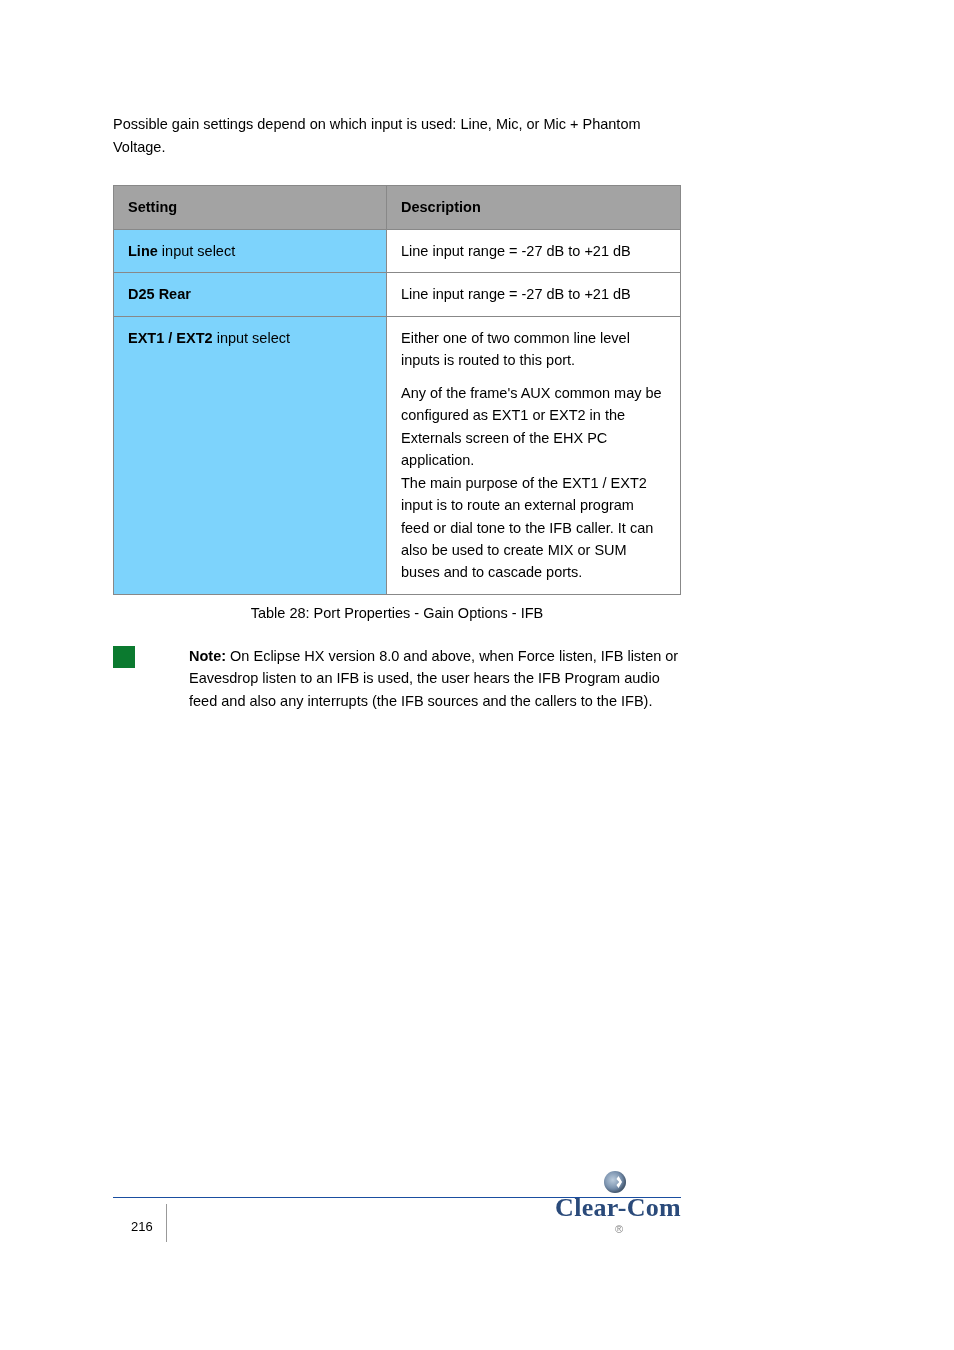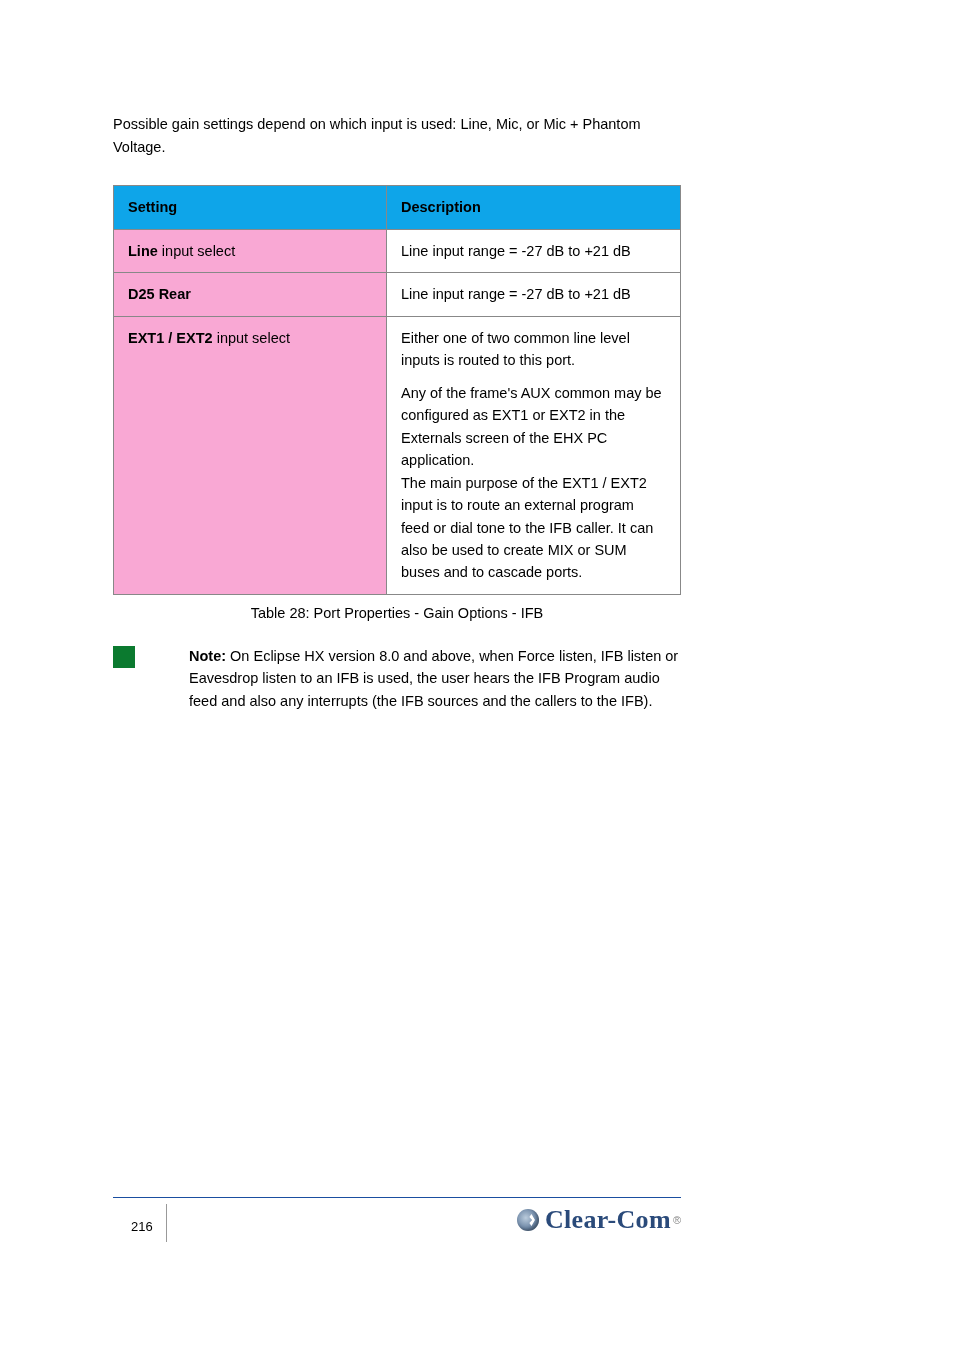--- a/index.html
+++ b/index.html
@@ -1,31 +1,31 @@
 <!DOCTYPE html>
 <html><head>
 <meta charset="utf-8">
 <style>
   @page { size: 954px 1350px; margin: 0; }
   html, body { margin: 0; padding: 0; width: 954px; height: 1350px; background: #fff; font-family: Arial, Helvetica, sans-serif; color: #000; }
   .page { position: relative; width: 794px; height: 1350px; box-sizing: border-box; padding: 0 113px 0 113px; }
   .intro { padding-top: 113px; font-size: 14.5px; line-height: 1.6; }
   .table { width: 100%; border-collapse: collapse; margin-top: 26px; }
   .table td, .table th { border: 1px solid #888; vertical-align: top; padding: 10px 14px; font-size: 14.5px; line-height: 1.55; }
-  .table th { background: #0ea5e9; font-weight: bold; text-align: left; }
-  .col-label { background: #f9a8d4; width: 244px; }
+  .table th { background: #a3a3a3; font-weight: bold; text-align: left; }
+  .col-label { background: #7dd3fc; width: 244px; }
   .col-label .b { font-weight: bold; }
   .note-row { margin-top: 24px; display: flex; align-items: flex-start; font-size: 14.5px; line-height: 1.55; gap: 44px; }
   .note-icon { flex: 0 0 auto; width: 22px; height: 22px; background: #0b7a2f; margin-right: 10px; margin-top: 1px; }
   .note-text { flex: 1 1 auto; }
   .note-text .b { font-weight: bold; }
   .footer-line { position: absolute; left: 113px; right: 113px; bottom: 152px; border-top: 1.5px solid #1a4ea0; }
   .footer-num { position: absolute; left: 131px; bottom: 116px; font-size: 13px; }
   .footer-sep { position: absolute; left: 166px; bottom: 108px; width: 0; height: 38px; border-left: 1px solid #999; }
-  .footer-logo { position: absolute; right: 113px; bottom: 115px; display: flex; align-items: center; }
+  .footer-logo { position: absolute; right: 113px; bottom: 115px; display: flex; align-items: center; flex-direction: column; }
   .logo-ico { width: 22px; height: 22px; border-radius: 50%; background: radial-gradient(circle at 40% 40%, #bcd 0%, #6e87a5 55%, #3b5470 100%); position: relative; margin-right: 6px; box-shadow: inset -2px -2px 3px rgba(0,0,0,.25); }
   .logo-ico:after { content:""; position:absolute; right:4px; top:5px; width:7px; height:12px; background:#fff; clip-path: polygon(50% 0, 100% 50%, 50% 100%, 20% 75%, 60% 50%, 20% 25%); }
   .logo-txt { font-family: 'Brush Script MT','Segoe Script',cursive; font-size: 26px; color: #2a4a7a; font-weight: bold; letter-spacing: .3px; }
   .logo-reg { font-size: 11px; color: #888; vertical-align: super; margin-left: 2px; font-family: Arial, sans-serif; }
   ul.vals { margin: 0; padding-left: 22px; }
   ul.vals li { margin: 2px 0 8px 0; }
 </style>
 </head>
 <body>
 

